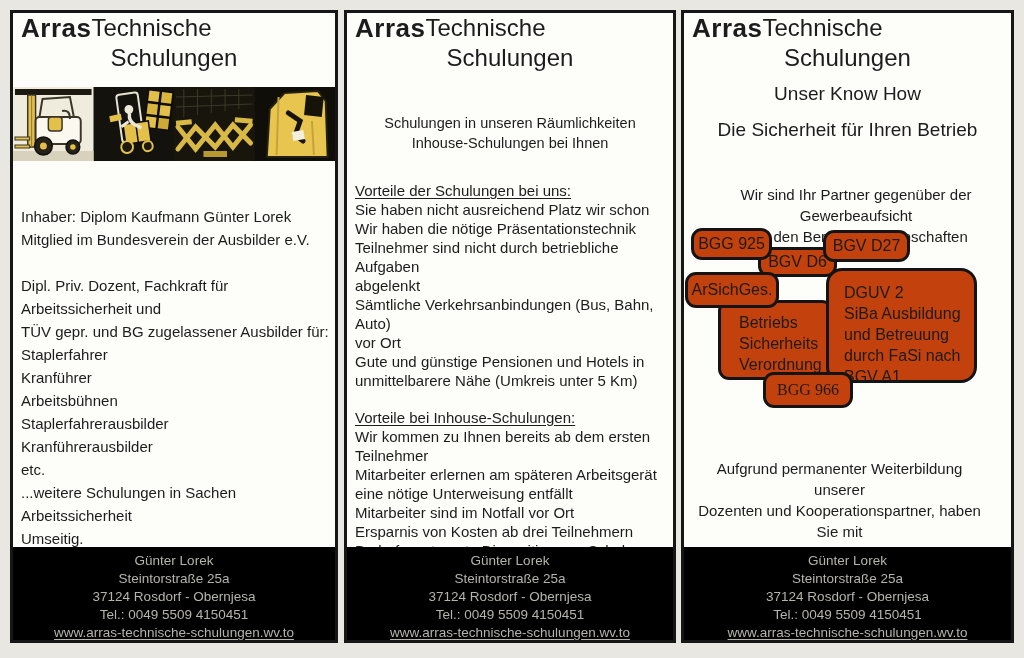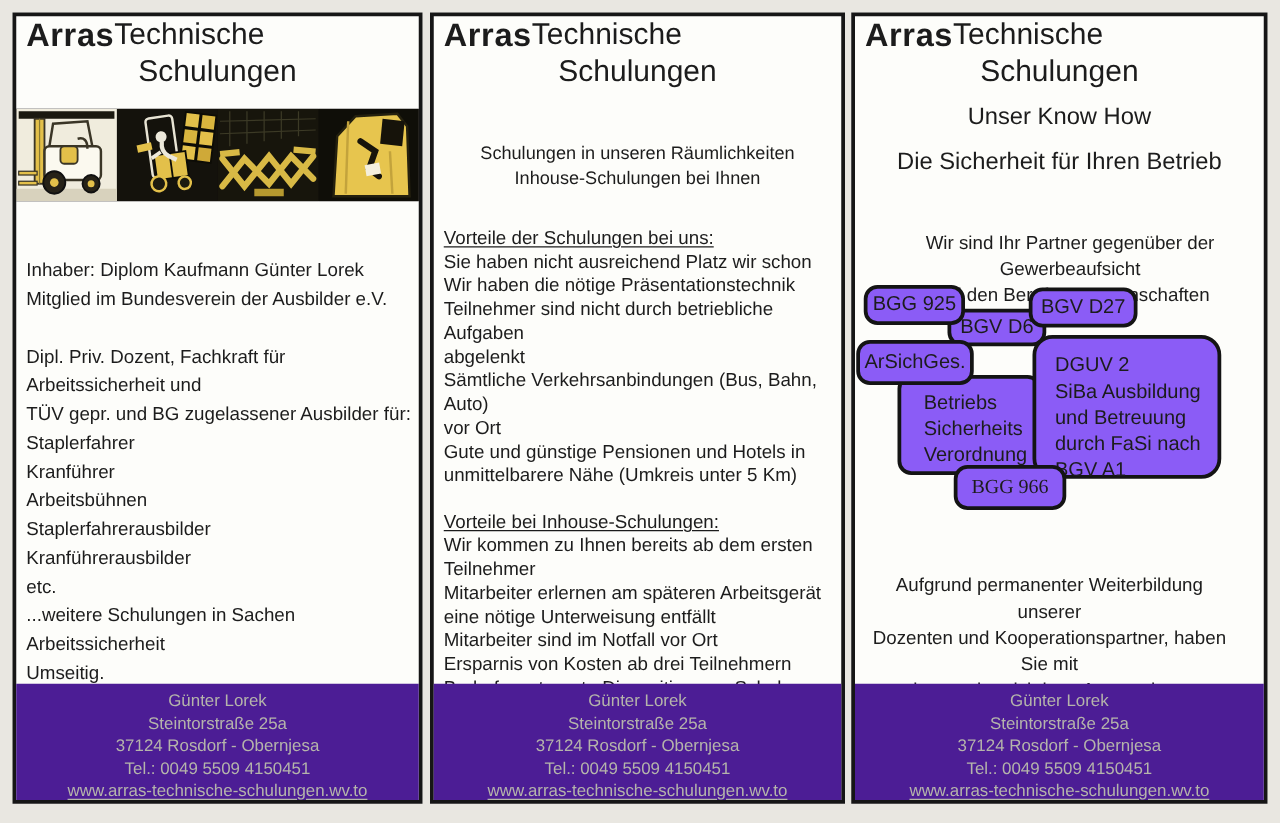--- a/index.html
+++ b/index.html
@@ -47,37 +47,37 @@
   .sec-lines{white-space:pre-line;}
   .sec-gap{height:18px;}
 
   
   .right-sub1{position:absolute;left:0;right:0;top:70px;}
   .right-sub2{position:absolute;left:0;right:0;top:106px;font-size:19px;text-align:center;}
   .right-intro{position:absolute;left:17px;right:0;top:171px;font-size:15px;line-height:21px;}
   .right-outro{position:absolute;left:10px;right:26px;top:445px;font-size:15px;line-height:21px;}
 
   .dbox{
-    position:absolute;background:#8b5cf6;border:3px solid #141414;border-radius:11px;
+    position:absolute;background:#c2410c;border:3px solid #141414;border-radius:11px;
     box-sizing:border-box;font-size:16px;
   }
   .dbox.center{display:flex;align-items:center;justify-content:center;}
   .dbox .multiline{white-space:pre-line;line-height:21px;}
   #dbox-bgvd6{left:74px;top:234px;width:79px;height:30px;z-index:1;}
   #dbox-bgg925{left:7px;top:215px;width:81px;height:32px;z-index:2;}
   #dbox-bgvd27{left:139px;top:217px;width:87px;height:32px;z-index:2;}
   #dbox-betriebs{left:34px;top:287px;width:115px;height:80px;z-index:2;padding:9px 0 0 18px;}
   #dbox-arsichges{left:1px;top:259px;width:94px;height:36px;z-index:3;}
   #dbox-dguv{left:142px;top:255px;width:151px;height:115px;z-index:3;padding:11px 0 0 15px;border-radius:16px;}
   #dbox-bgg966{left:79px;top:359px;width:90px;height:36px;z-index:4;font-family:Liberation Serif, serif;}
 
   
   .col-footer{
     position:absolute;left:0;right:0;bottom:0;height:93px;
-    background:#4c1d95;color:#b5b4ab;text-align:center;
+    background:#000000;color:#b5b4ab;text-align:center;
     font-size:13.5px;line-height:18px;padding-top:5px;box-sizing:border-box;
   }
   .footer-lines{white-space:pre-line;}
   .footer-site{text-decoration:underline;text-underline-offset:2px;}
 </style>
 </head>
 <body>
 
 <div class="page">
 

